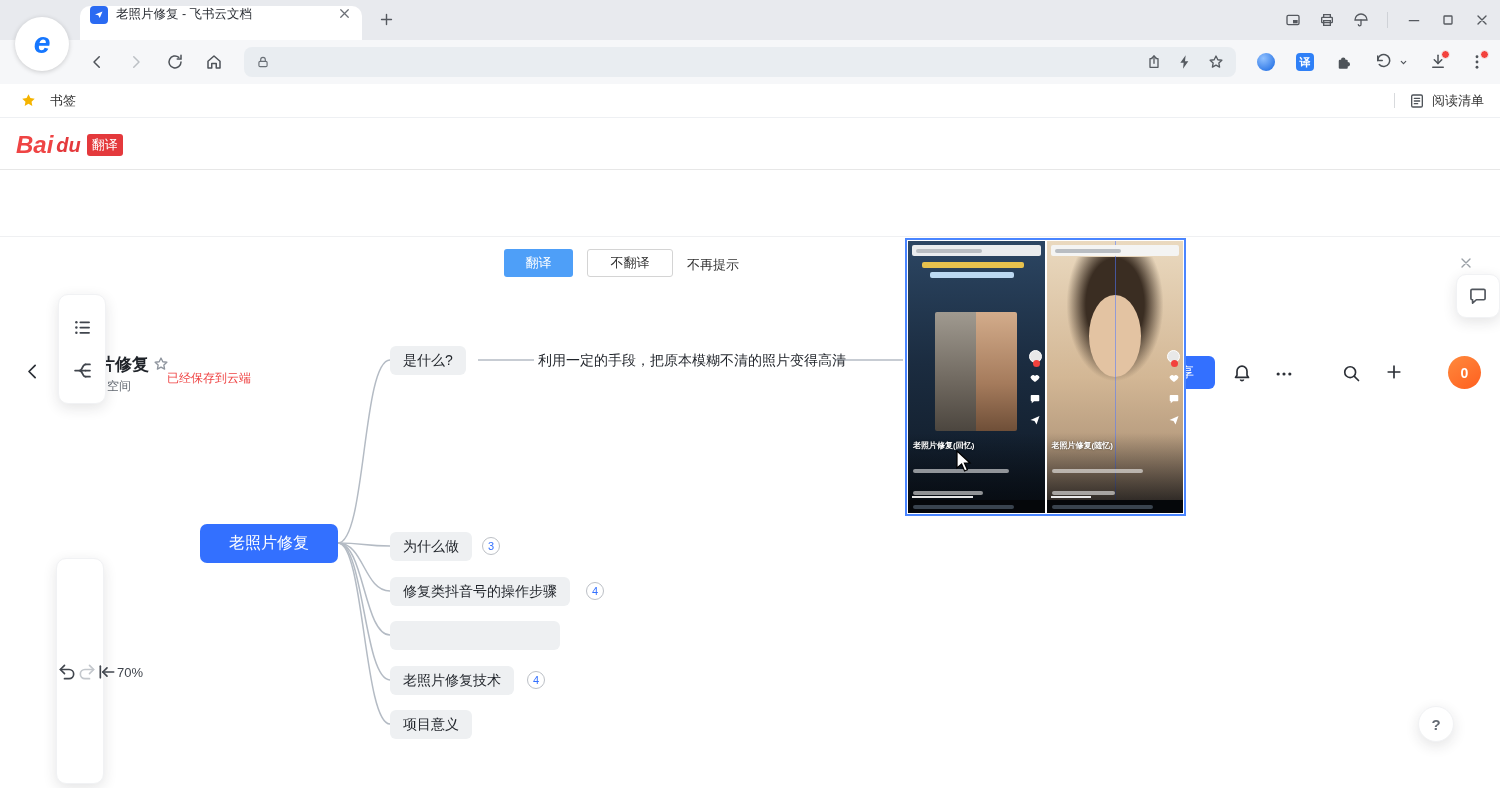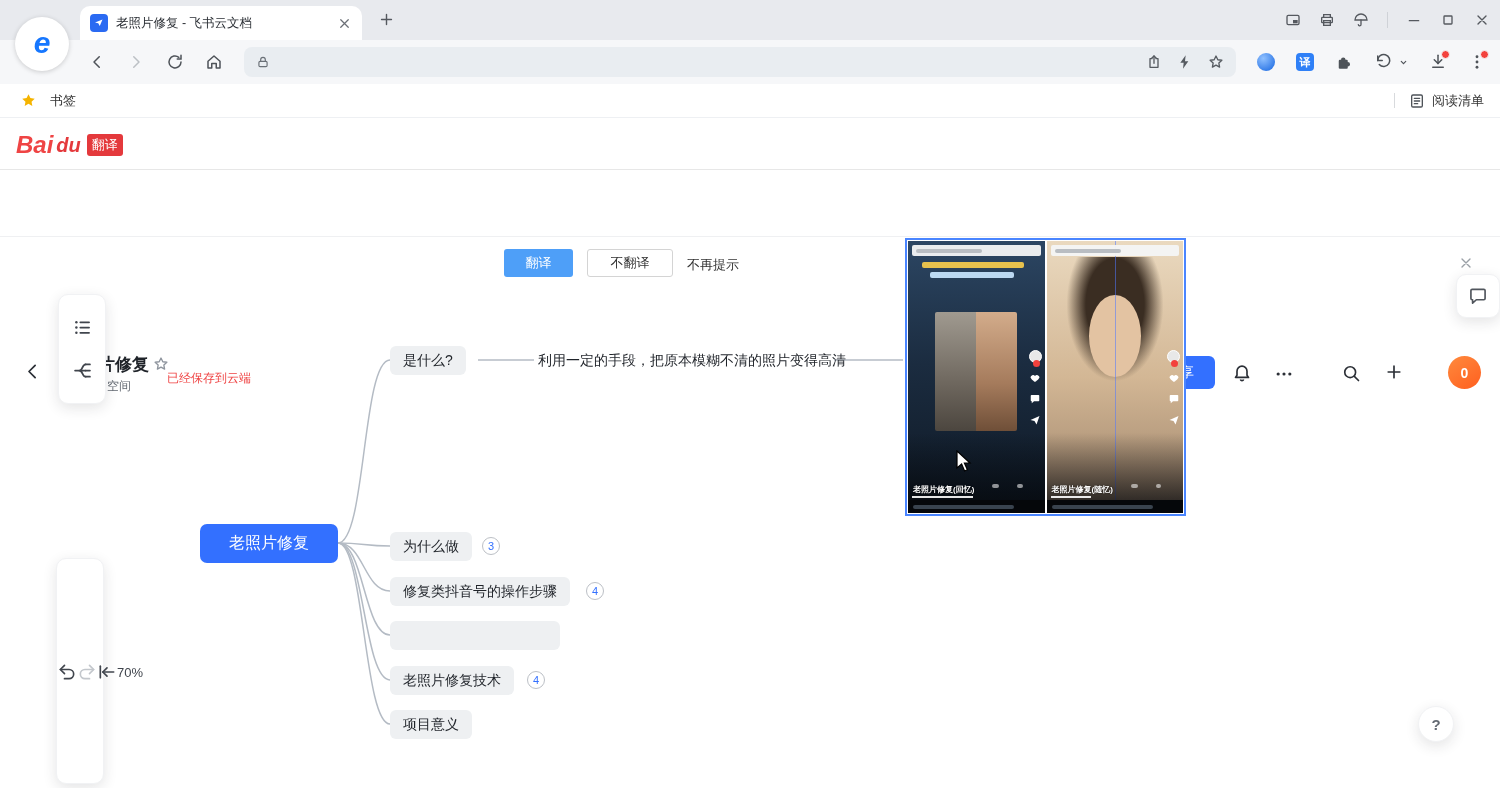--- a/index.html
+++ b/index.html
@@ -7,21 +7,21 @@
   body{font-family:"Liberation Sans","DejaVu Sans",sans-serif;background:#fff;color:#1f2329;position:relative}
   .ic{display:inline-block;line-height:0;flex:none}
   .ic svg{width:100%;height:100%;display:block}
 
   
   #tabbar{position:absolute;left:0;top:0;width:1500px;height:40px;background:#e8eaee}
   #logo{position:absolute;left:15px;top:17px;width:54px;height:54px;border-radius:50%;background:#fff;
         box-shadow:0 1px 5px rgba(0,0,0,.18);display:flex;align-items:center;justify-content:center;z-index:6}
   .logo-e{font-size:30px;font-weight:bold;font-style:italic;color:#1677ff;transform:translateY(-1px)}
   #tab{position:absolute;left:80px;top:6px;width:282px;height:34px;background:#fff;border-radius:10px 10px 0 0;
-       display:flex;align-items:center;gap:8px;padding:0 10px;z-index:2}
+       display:flex;align-items:flex-start;gap:8px;padding:0 10px;z-index:2}
   .favicon{width:18px;height:18px;border-radius:4px;background:#2a6af2;display:flex;align-items:center;justify-content:center}
   .tab-title{flex:1;font-size:12.5px;color:#2a2e34;white-space:nowrap;overflow:hidden}
   .tab-close{width:15px;height:15px;color:#6b6f76;cursor:pointer}
   #newtab{position:absolute;left:378px;top:11px;width:17px;height:17px;color:#55595f}
   #winctrls{position:absolute;right:10px;top:0;height:40px;display:flex;align-items:center;gap:18px;color:#55595f}
   #winctrls .ic{width:16px;height:16px}
   .wsep{width:1px;height:16px;background:#cfd2d7}
 
   
   #toolbar{position:absolute;left:0;top:40px;width:1500px;height:44px;background:#f6f7f9;
@@ -118,21 +118,21 @@
   .face .old{flex:1;background:linear-gradient(180deg,#a09a90,#6e675e 60%,#4c463f)}
   .face .new{flex:1;background:linear-gradient(180deg,#d3ac8b,#a57b5c 60%,#6f4f38)}
   .hair{position:absolute;left:14%;top:6%;width:72%;height:46%;background:radial-gradient(ellipse at 50% 38%,#3a2d22 0%,#3a2d22 42%,transparent 70%)}
   .oval{position:absolute;left:31%;top:20%;width:38%;height:30%;border-radius:50%;background:#e3c3a2}
   .vline{position:absolute;left:50%;top:0;bottom:0;width:1px;background:rgba(80,120,255,.55)}
   .rail{position:absolute;right:3px;top:40%;display:flex;flex-direction:column;align-items:center;gap:9px}
   .rail .avatarc{width:13px;height:13px;border-radius:50%;background:#e8e8e8;border:1px solid #fff;position:relative}
   .rail .avatarc::after{content:"";position:absolute;left:3px;bottom:-5px;width:7px;height:7px;border-radius:50%;background:#f3413c}
   .rail .ic{width:12px;height:12px;color:#fff}
   .shade{position:absolute;left:0;right:0;bottom:0;height:80px;background:linear-gradient(transparent,rgba(5,8,12,.85))}
-  .cap{position:absolute;left:5px;right:22px;bottom:18px;display:flex;flex-direction:row;gap:18px}
+  .cap{position:absolute;left:5px;right:22px;bottom:18px;display:flex;flex-direction:column;gap:18px}
   .cap .t{font-size:8px;font-weight:bold;color:#fff;white-space:nowrap;text-shadow:0 0 2px rgba(0,0,0,.6)}
   .bar{height:4px;border-radius:2px;background:rgba(255,255,255,.55)}
   .progress{position:absolute;left:4px;bottom:15px;height:2px;background:rgba(255,255,255,.9);width:45%}
   .bottombar{position:absolute;left:0;right:0;bottom:0;height:13px;background:#05070a;display:flex;align-items:center;padding:0 5px}
   .bottombar .bar{width:80%;height:4px;background:#39434e}
 
   #cursor{position:absolute;left:956px;top:450px;width:18px;height:24px;z-index:9}
 </style>
 </head>
 <body>

